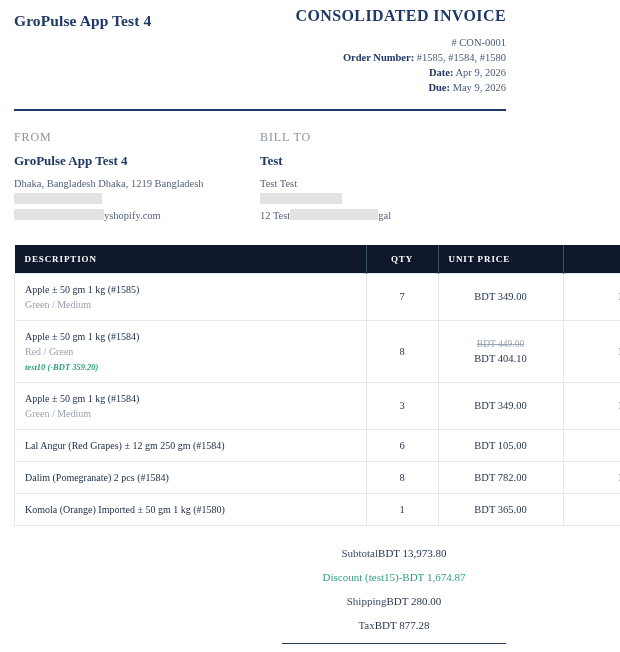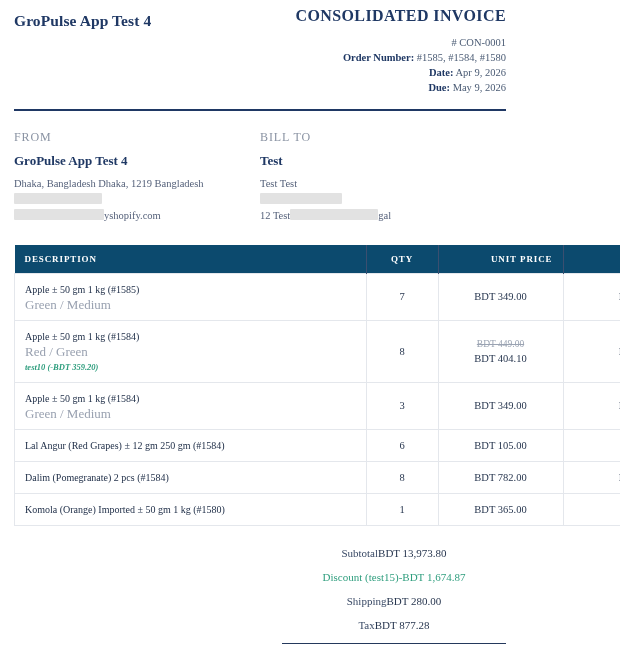--- a/index.html
+++ b/index.html
@@ -98,33 +98,33 @@
   }
 
   
   .items {
     width: 592px;
     border-collapse: collapse;
     margin-top: 21px;
     table-layout: fixed;
   }
   .items thead th {
-    background: #0c4a6e;
+    background: #0f172a;
     color: #ffffff;
     font-size: 9px;
     font-weight: bold;
     letter-spacing: 0.9px;
     text-transform: uppercase;
     padding: 9px 10px;
     border-right: 1px solid #3b4f70;
   }
   .items thead th:last-child { border-right: 0; }
   .th-desc  { text-align: left;  width: 331px; }
   .th-qty   { text-align: center; width: 51px; }
-  .th-price { text-align: right; width: 104px; }
+  .th-price { text-align: left; width: 104px; }
   .th-total { text-align: right;  width: 106px; }
 
   .items tbody td {
     border: 1px solid #e4e7ec;
     font-size: 10.5px;
     color: #27364f;
     padding: 8px 10px;
     vertical-align: middle;
   }
   .items tbody tr td:first-child { border-left: 1px solid #e4e7ec; }
@@ -132,21 +132,21 @@
   .td-qty   { text-align: center; }
   .td-price { text-align: center; }
   .td-total { text-align: right; }
 
   .item-title {
     font-size: 10px;
     color: #22314a;
     line-height: 15px;
   }
   .item-variant {
-    font-size: 13px;
+    font-size: 10px;
     color: #99a1b0;
     line-height: 14px;
     margin-top: 1px;
   }
   .item-discount {
     font-size: 8.5px;
     color: #2f9e7e;
     font-style: italic;
     font-weight: bold;
     line-height: 14px;

